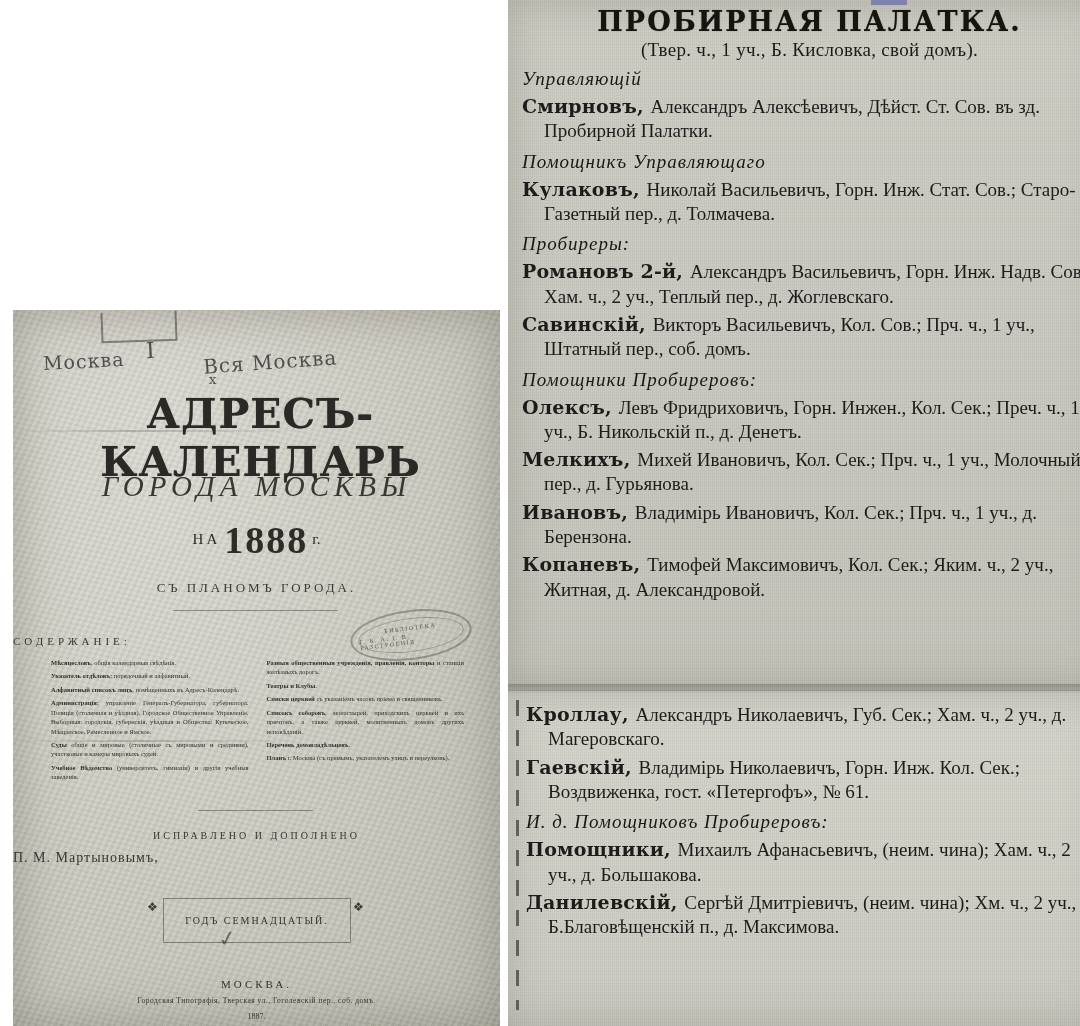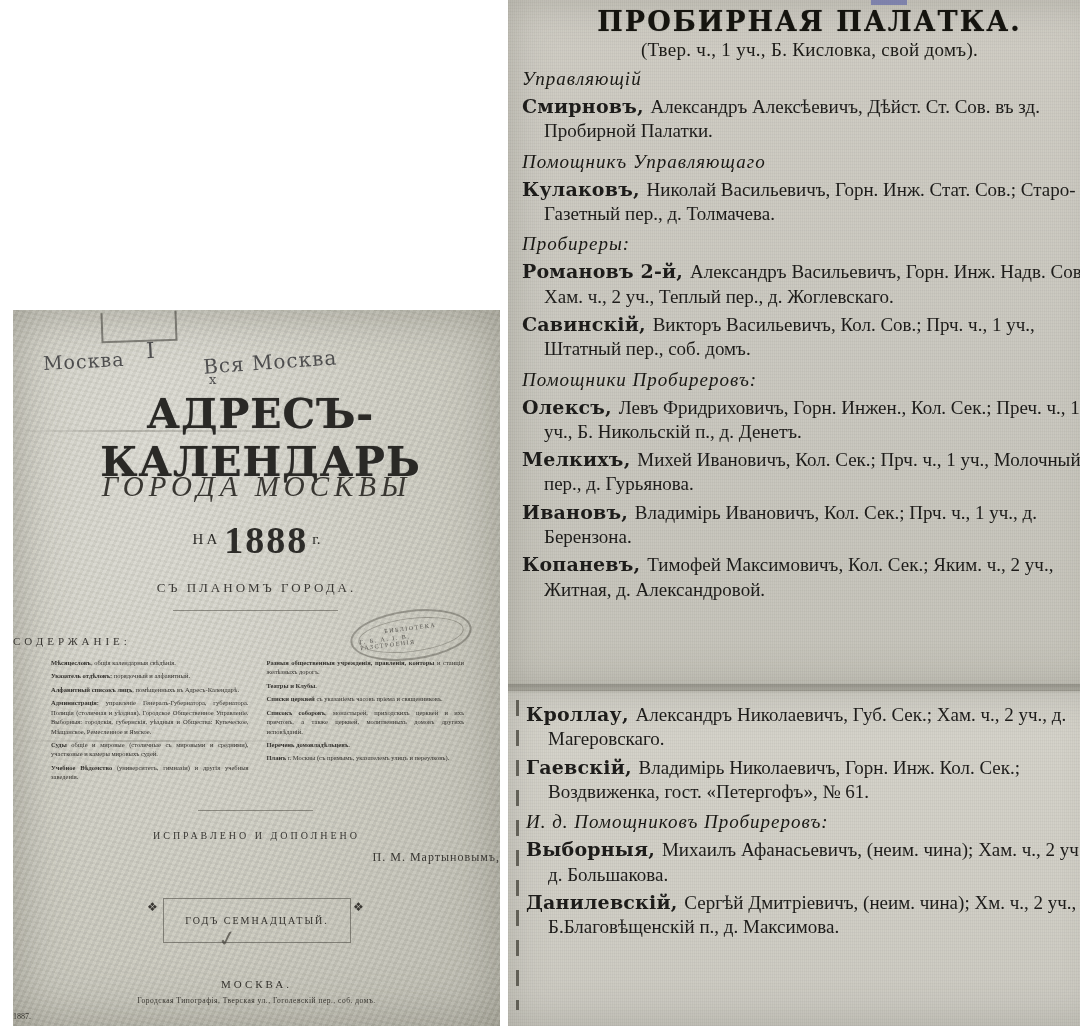--- a/index.html
+++ b/index.html
@@ -181,22 +181,22 @@
     top: 520px;
     text-align: center;
     font-size: 10px;
     letter-spacing: 3px;
     color: #3a3834;
   }
   .tp-corr2 {
     position: absolute;
     left: 0; right: 0;
     top: 540px;
-    text-align: right;
-    font-size: 12px;
+    text-align: left;
+    font-size: 14px;
     letter-spacing: 1px;
     color: #3a3834;
   }
   .tp-edition {
     position: absolute;
     left: 150px;
     top: 588px;
     width: 186px;
     text-align: center;
     font-size: 10px;
@@ -228,21 +228,21 @@
     top: 686px;
     text-align: center;
     font-size: 7.5px;
     letter-spacing: 0.5px;
     color: #36342f;
   }
   .tp-pressyear {
     position: absolute;
     left: 0; right: 0;
     top: 702px;
-    text-align: left;
+    text-align: center;
     font-size: 8px;
     color: #36342f;
   }
   .tp-scribble {
     position: absolute;
     left: 205px; top: 616px;
     font-size: 22px;
     color: #44423c;
     opacity: 0.7;
     transform: rotate(-10deg);
@@ -458,19 +458,19 @@
         </div>
     </div>
 
     <div class="dir2">
       <div id="lower-host">
           <p class="entry"><span class="nm">Кроллау, </span><span>Александръ Николаевичъ, Губ. Сек.; Хам. ч., 2 уч., д. Магеровскаго.</span></p>
           <p class="entry"><span class="nm">Гаевскій, </span><span>Владимірь Николаевичъ, Горн. Инж. Кол. Сек.; Воздвиженка, гост. «Петергофъ», № 61.</span></p>
         </div>
       <div class="dir-role">И. д. Помощниковъ Пробиреровъ:</div>
       <div id="lower-host2">
-          <p class="entry"><span class="nm">Выборныя, </span><span>Михаилъ Афанасьевичъ, (неим. чина); Хам. ч., 2 уч., д. Большакова.</span></p>
+          <p class="entry"><span class="nm">Помощники, </span><span>Михаилъ Афанасьевичъ, (неим. чина); Хам. ч., 2 уч., д. Большакова.</span></p>
           <p class="entry"><span class="nm">Данилевскій, </span><span>Сергѣй Дмитріевичъ, (неим. чина); Хм. ч., 2 уч., Б.Благовѣщенскій п., д. Максимова.</span></p>
         </div>
     </div>
   </div>
 
 </div>
 
 </body></html>

